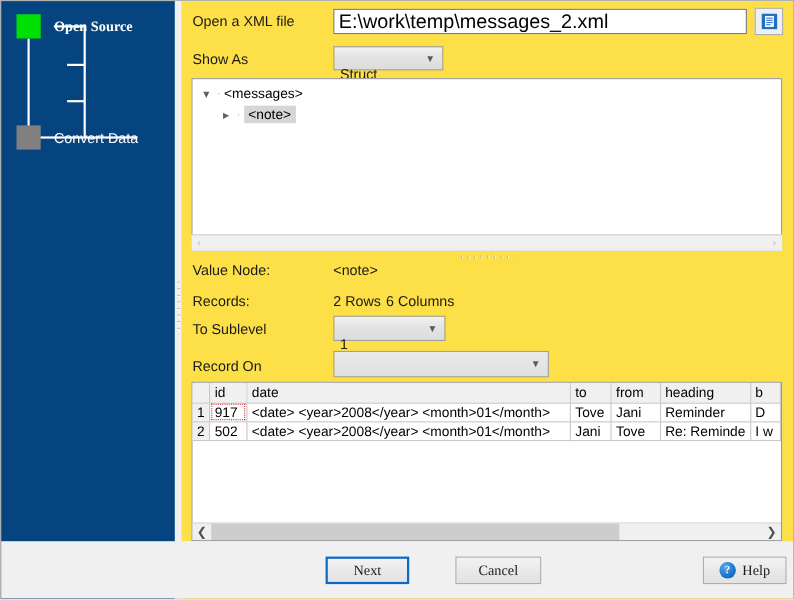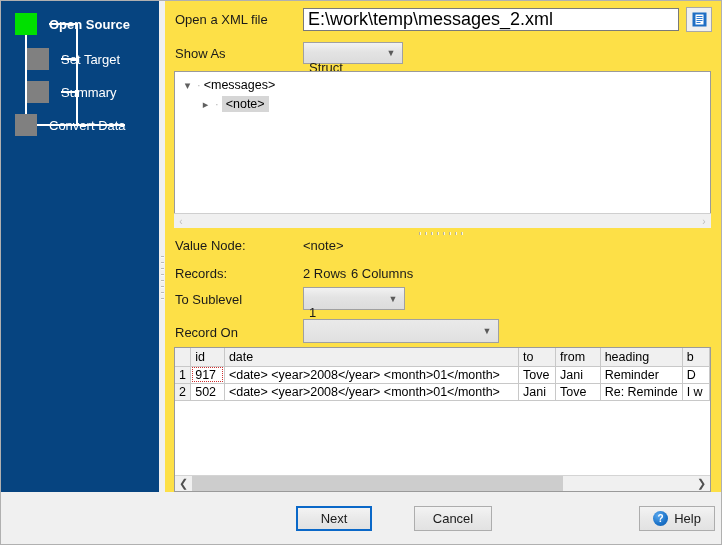--- a/index.html
+++ b/index.html
@@ -234,21 +234,21 @@
     background: #cdcdcd;
   }
 
   
   #footer { position: absolute; left: 0; bottom: 0; width: 722px; height: 52px; background: #f0f0f0; }
   .btn {
     position: absolute;
     box-sizing: border-box;
     background: linear-gradient(to bottom, #f3f3f3 0%, #e9e9e9 50%, #e2e2e2 100%);
     border: 1px solid #adadad;
-    font-family: Liberation Sans, sans-serif;
+    font-family: Liberation Serif, serif;
     font-size: 13px;
     color: #1a1a1a;
     display: flex; align-items: center; justify-content: center;
     cursor: pointer;
     text-align: right;
   }
   #next-btn { left: 295px; top: 505px; width: 76px; height: 25px; border: 2px solid #0a68c8; }
   #cancel-btn { left: 413px; top: 505px; width: 78px; height: 25px; }
   #help-btn { left: 638px; top: 505px; width: 76px; height: 25px; }
   .help-ico {
@@ -266,34 +266,26 @@
 
   <div id="sidebar">
 
     <div class="connector" style="left:24px; top:34px; width:2px; height:90px;"></div>
     <div class="connector" style="left:75px; top:22px; width:2px; height:102px;"></div>
     <div class="connector" style="left:48px; top:22px; width:28px; height:2px;"></div>
     <div class="connector" style="left:60px; top:57px; width:16px; height:2px;"></div>
     <div class="connector" style="left:60px; top:90px; width:16px; height:2px;"></div>
     <div class="connector" style="left:24px; top:123px; width:100px; height:2px;"></div>
 
-    <div class="step" style="left:14px; top:12px;">
+    <div class="step" style="left:14px; top:12px;font-family:Liberation Serif, serif;">
       <div class="step-box active"></div>
       <div class="step-label active">Open Source</div>
     </div>
 
-    <div class="step" style="left:26px; top:47px;">
-      <div class="step-box"></div>
-      <div class="step-label">Set Target</div>
-    </div>
-
-    <div class="step" style="left:26px; top:80px;">
-      <div class="step-box"></div>
-      <div class="step-label">Summary</div>
-    </div>
+
 
     <div class="step" style="left:14px; top:113px;">
       <div class="step-box"></div>
       <div class="step-label">Convert Data</div>
     </div>
   </div>
 
   <div id="vsplit">
     <div class="dots"></div>
   </div>

